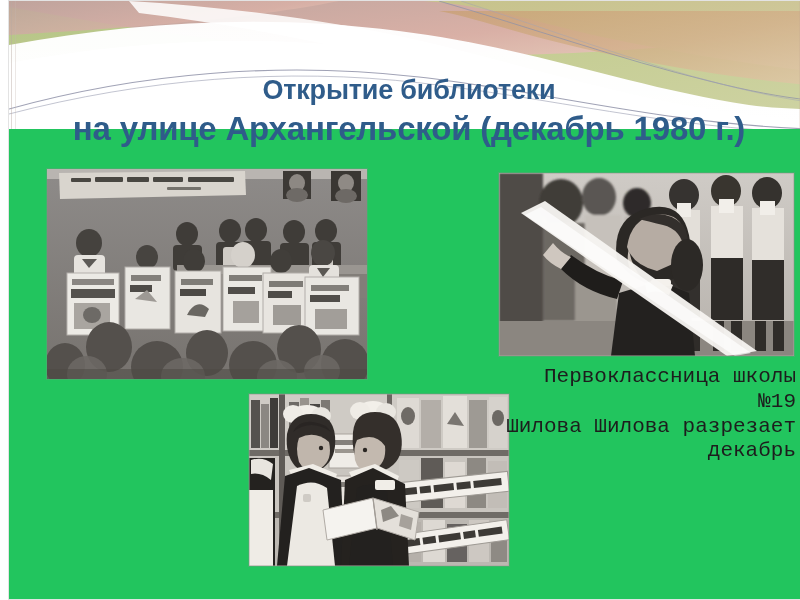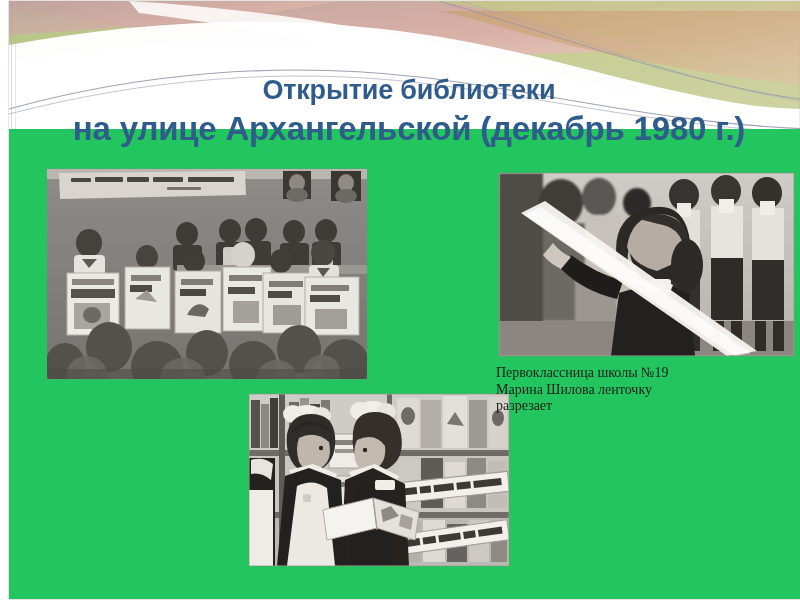--- a/index.html
+++ b/index.html
@@ -66,23 +66,23 @@
   #photo-assembly { left: 38px;  top: 168px; width: 320px; height: 210px; }
   #photo-ribbon   { left: 490px; top: 172px; width: 295px; height: 183px; }
   #photo-reading  { left: 240px; top: 393px; width: 260px; height: 172px; }
 
   
   .caption {
     position: absolute;
     left: 487px;
     top: 364px;
     width: 300px;
-    text-align: left;
-    font-family: Liberation Serif, serif;
-    font-size: 14px;
+    text-align: right;
+    font-family: Liberation Mono, monospace;
+    font-size: 21px;
     line-height: 1.18;
     color: #1d1d1d;
   }
   .caption span { display: block; }
 </style>
 </head>
 <body>
 
 <div class="slide">
 
@@ -492,17 +492,17 @@
         <path d="M152,120 l12,4 l-2,12 l-12,-4 z" fill="#a6a19b"></path>
         <line x1="124" y1="104" x2="128" y2="136" stroke="#a19c96" stroke-width="1.2"></line>
       </g>
 
       <rect width="260" height="172" fill="none" stroke="#a8a39d" stroke-width="1"></rect>
     </svg>
   </div>
 
   <div class="caption">
     <span>Первоклассница школы №19</span>
-    <span>Марина Шилова ленточку</span>
-    <span>разрезает</span>
+    <span>Шилова Шилова разрезает</span>
+    <span>декабрь</span>
   </div>
 
 </div>
 
 </body></html>

